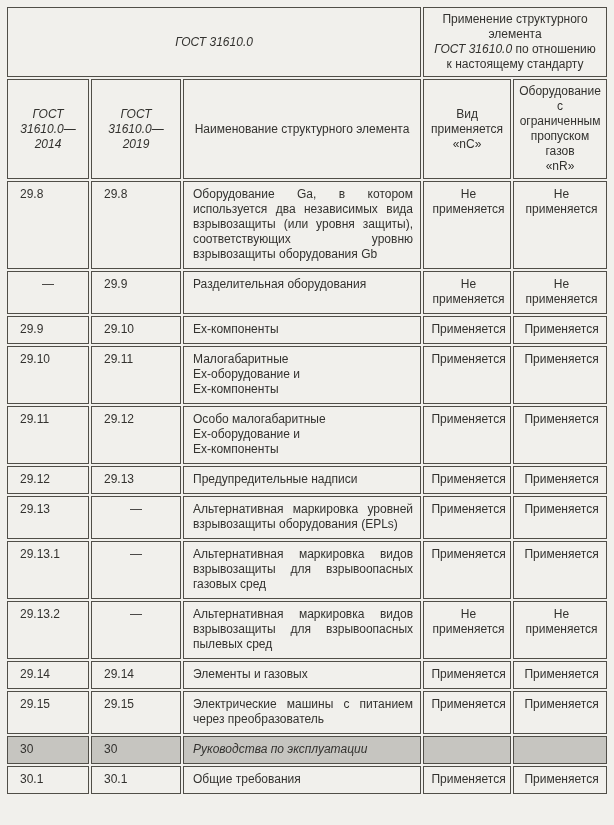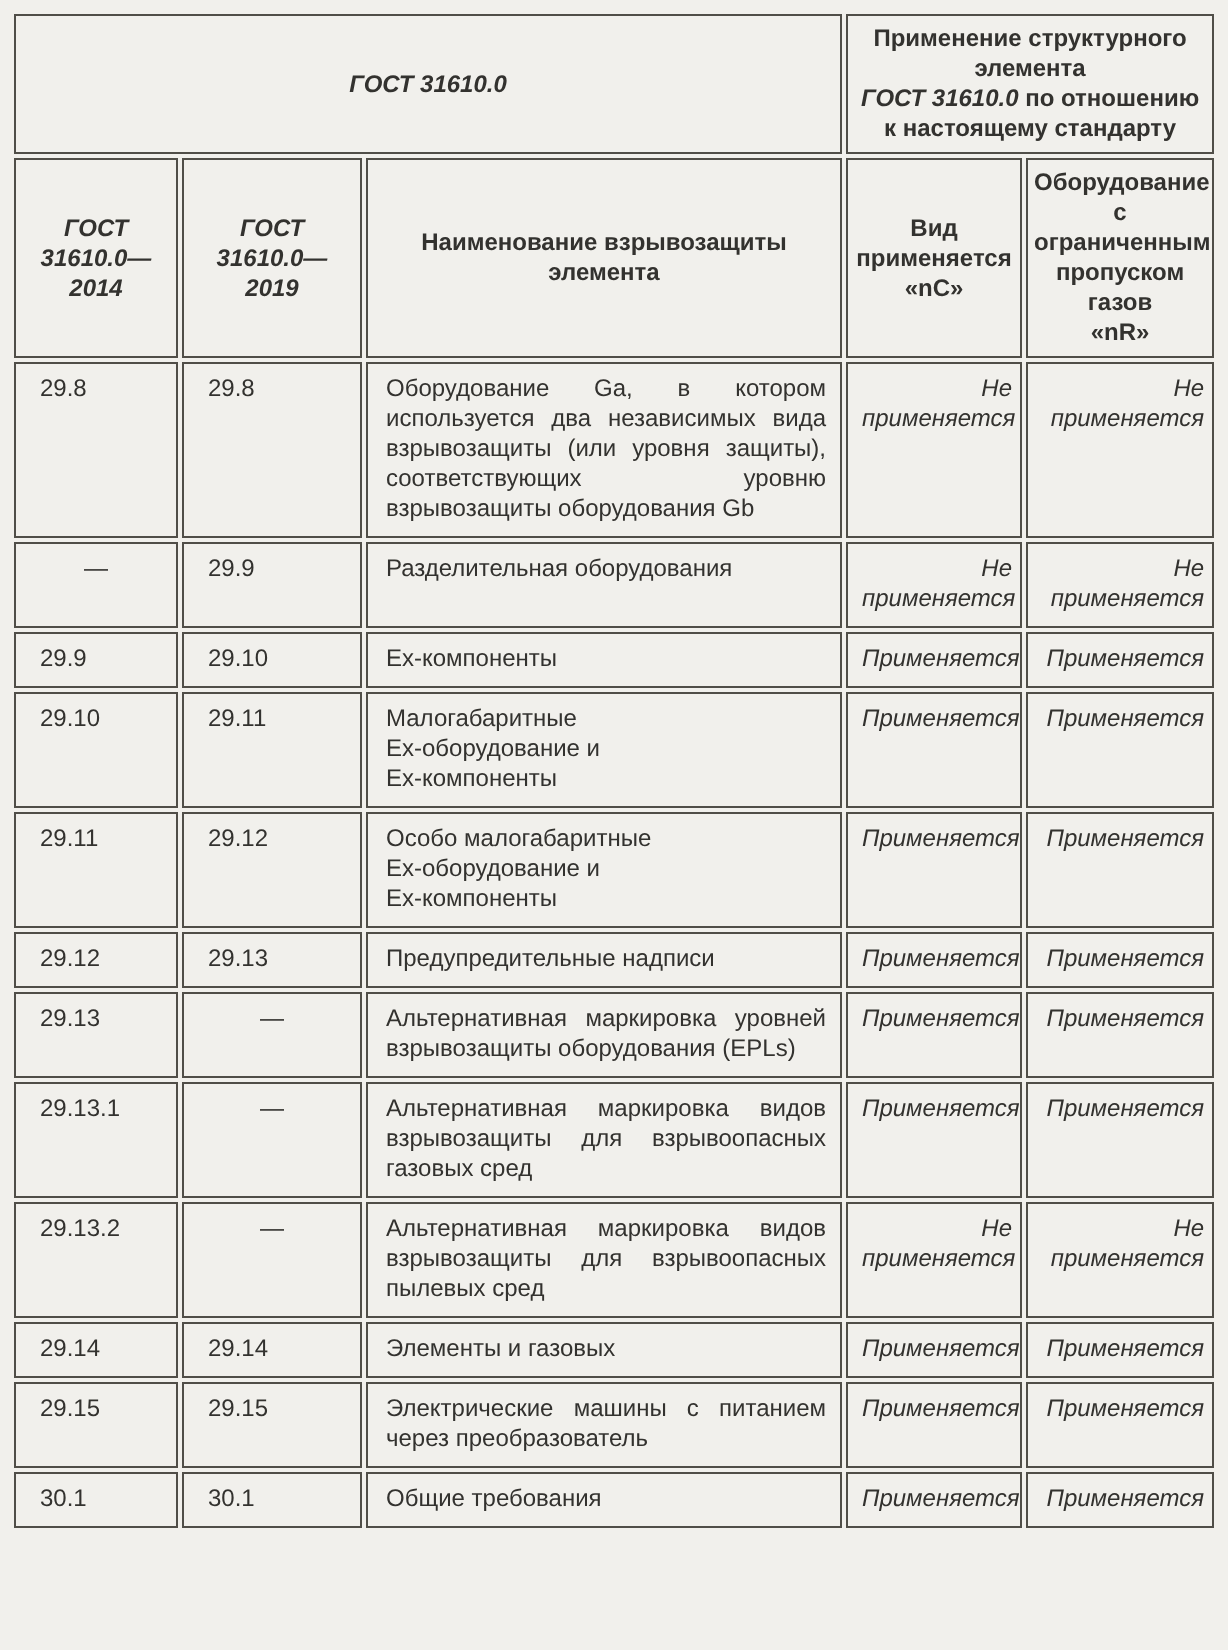--- a/index.html
+++ b/index.html
@@ -29,45 +29,43 @@
     line-height: 15px;
     font-weight: normal;
     box-sizing: border-box;
     background: #f1f0ec;
   }
   table.gost th {
     text-align: center;
     vertical-align: middle;
     white-space: pre-line;
     padding: 4px 3px;
-    font-weight: bold;
   }
   tr.hrow1 th { height: 48px; }
   tr.hrow2 th { height: 58px; }
   .i { font-style: italic; }
   td.num {
     vertical-align: top;
     text-align: left;
     padding: 5px 4px 6px 12px;
     white-space: pre-line;
   }
   td.num.dash { text-align: center; padding-left: 2px; padding-right: 2px; }
   td.name {
     vertical-align: top;
     text-align: justify;
     padding: 5px 7px 6px 9px;
     white-space: pre-line;
     margin-left: 48px;
   }
   td.app {
     vertical-align: top;
-    text-align: right;
+    text-align: center;
     padding: 5px 4px 6px 7px;
     white-space: pre-line;
-    font-style: italic;
   }
   tr.shaded td { background: #c6c5c0; }
   tr.shaded td.name { font-style: italic; }
 </style>
 </head>
 <body>
 
 <div class="page">
   <table class="gost">
     <colgroup>
@@ -82,21 +80,21 @@
         <th colspan="3" class="i"><i>ГОСТ 31610.0</i></th>
         <th colspan="2">Применение структурного элемента
 <i>ГОСТ 31610.0</i> по отношению
 к настоящему стандарту</th>
       </tr>
       <tr class="hrow2">
         <th class="i">ГОСТ
 31610.0—2014</th>
         <th class="i">ГОСТ
 31610.0—2019</th>
-        <th>Наименование взрывозащиты элемента</th>
+        <th>Наименование структурного элемента</th>
         <th>Вид
 применяется
 «nC»</th>
         <th>Оборудование
 с ограниченным
 пропуском газов
 «nR»</th>
       </tr>
     </thead>
     <tbody id="rows">
@@ -174,20 +172,27 @@
           <td class="app">Применяется</td>
           <td class="app">Применяется</td>
         </tr>
         <tr>
           <td class="num">29.15</td>
           <td class="num">29.15</td>
           <td class="name">Электрические машины с питанием через преобразователь</td>
           <td class="app">Применяется</td>
           <td class="app">Применяется</td>
         </tr>
+        <tr class="shaded">
+          <td class="num">30</td>
+          <td class="num">30</td>
+          <td class="name"><i>Руководства по эксплуатации</i></td>
+          <td class="app"></td>
+          <td class="app"></td>
+        </tr>
         <tr>
           <td class="num">30.1</td>
           <td class="num">30.1</td>
           <td class="name">Общие требования</td>
           <td class="app">Применяется</td>
           <td class="app">Применяется</td>
         </tr>
       </tbody>
   </table>
 </div>

